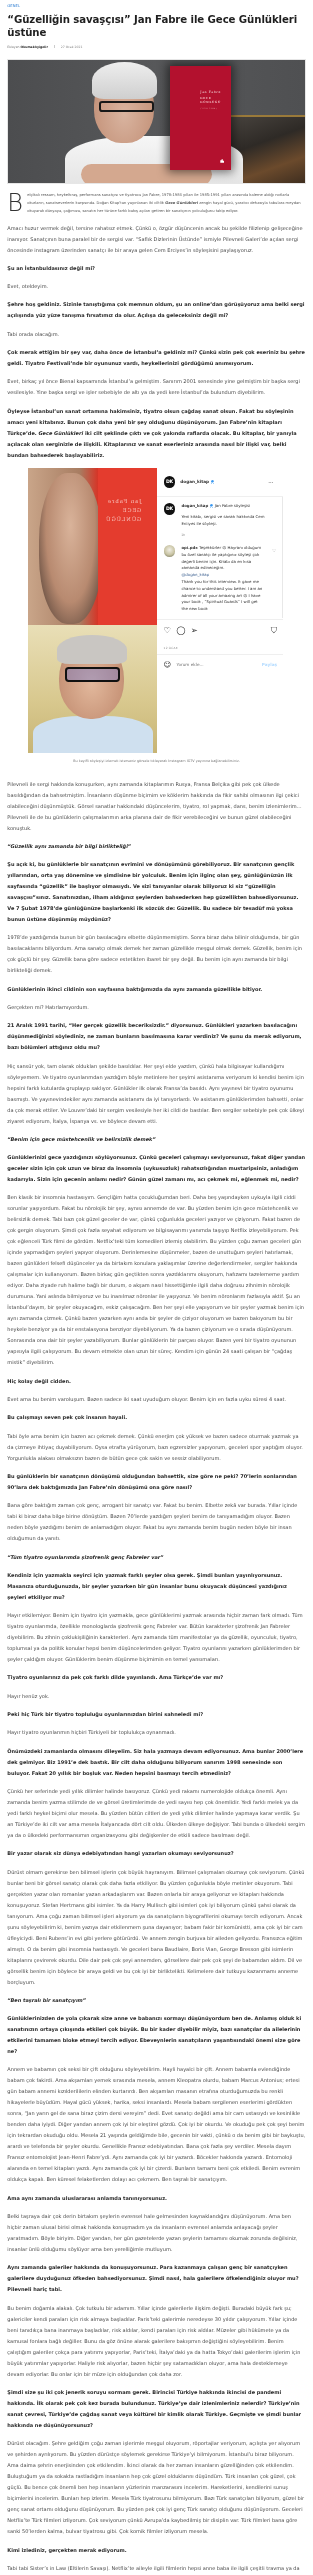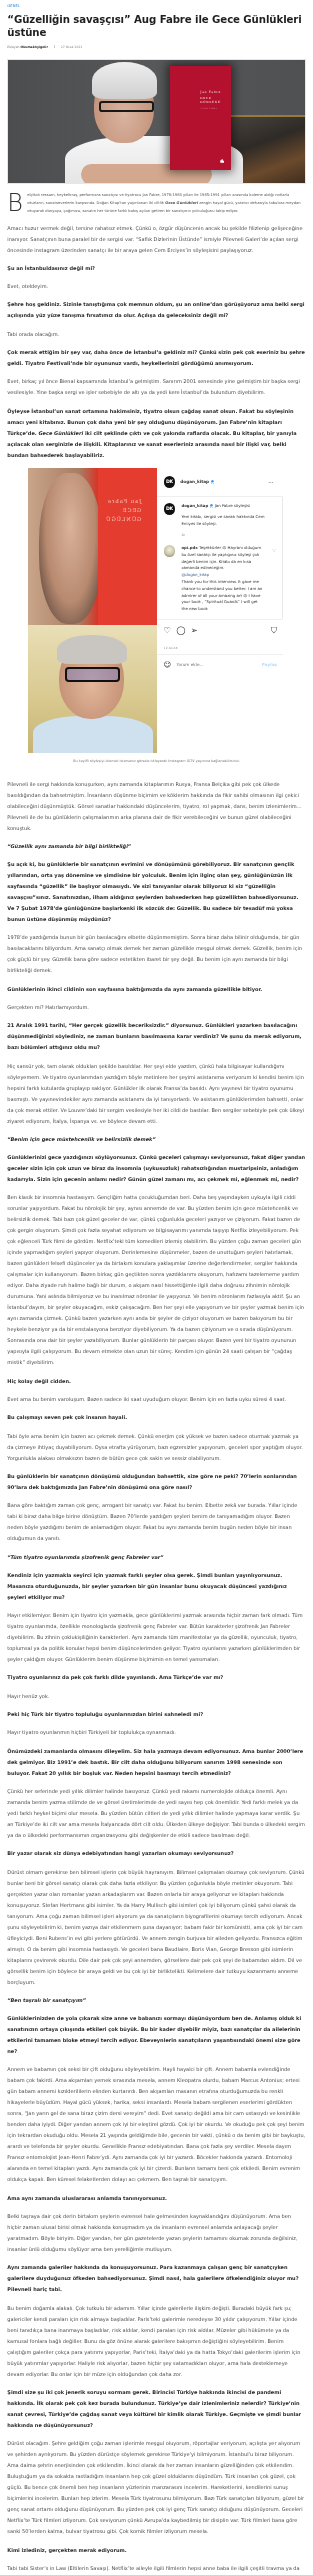--- a/index.html
+++ b/index.html
@@ -70,21 +70,21 @@
   .ig .comment-input { border: none; outline: none; font-size: 4.2px; color: #999; margin-left: 5.2px; flex: 1; font-family: "DejaVu Sans", sans-serif; background: transparent; }
   .ig .post-btn { font-size: 4.2px; color: #b3dbff; font-weight: bold; }
 
   .caption { text-align: center; font-size: 3.4px; color: #777; margin: 3.1px 0 11.5px; }
 </style>
 </head>
 <body>
 
 <div class="wrap">
   <div class="category">GENEL</div>
-  <h1 class="title">“Güzelliğin savaşçısı” Aug Fabre ile Gece Günlükleri üstüne</h1>
+  <h1 class="title">“Güzelliğin savaşçısı” Jan Fabre ile Gece Günlükleri üstüne</h1>
   <div class="meta">
     <span>Ekleyen</span>
     <b>Okumaklıyigelir</b>
     <span class="sep"></span>
     <span class="date">27 Ocak 2021</span>
   </div>
 
   <div class="hero" title="Jan Fabre ve Gece Günlüğü kitabı">
     <div class="wall"></div>
     <div class="painting"></div>

